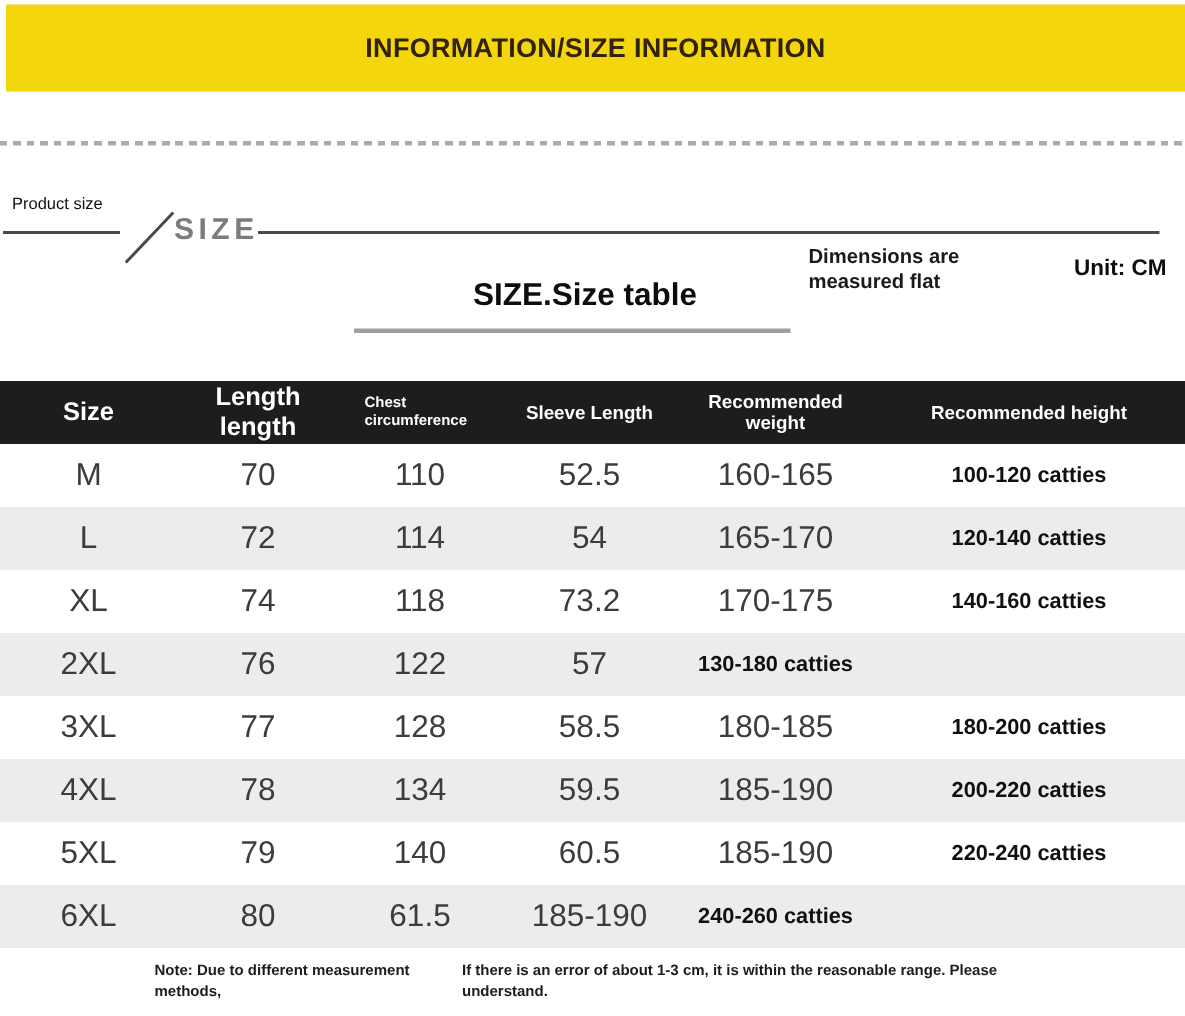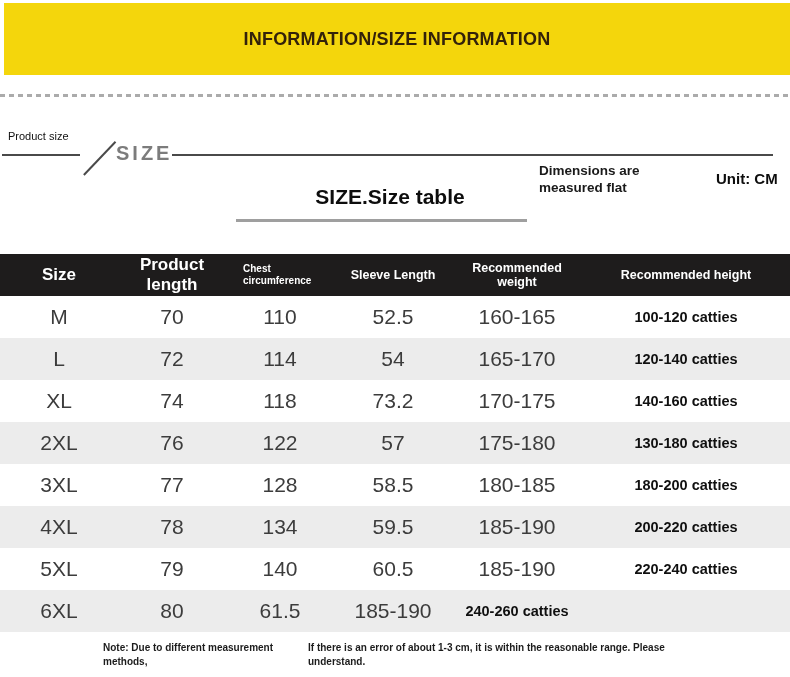--- a/index.html
+++ b/index.html
@@ -5,21 +5,21 @@
   * { margin:0; padding:0; box-sizing:border-box; }
   html,body { background:#fff; }
   body { font-family:"Liberation Sans", sans-serif; }
   .page {
     position:relative; width:790px; height:677px; background:#ffffff;
     overflow:hidden; margin:0 auto;
   }
 
   
   .banner {
-    position:absolute; top:3px; left:4px; right:0; height:72px;
+    position:absolute; top:3px; left:4px; right:0; height:58px;
     background:#F4D60C; display:flex; align-items:center; justify-content:center;
   }
   .banner-title {
     font-size:18px; font-weight:bold; color:#33220a; letter-spacing:.2px;
   }
 
   
   .dashed {
     position:absolute; top:94px; left:0; width:790px; height:3px;
     background:repeating-linear-gradient(to right,#ababab 0 5px,transparent 5px 9px);
@@ -113,21 +113,21 @@
 
   <div class="section-title">SIZE.Size table</div>
   <div class="title-underline"></div>
   <div class="flat-note">Dimensions are measured flat</div>
   <div class="unit-label">Unit: CM</div>
 
   <div class="size-table">
 
     <div class="grid thead">
       <div class="th th-lg">Size</div>
-      <div class="th th-lg">Product length</div>
+      <div class="th th-lg">Length length</div>
       <div class="th">
           <div class="th-chest">Chest circumference</div>
         </div>
       <div class="th th-sm">Sleeve Length</div>
       <div class="th th-sm">Recommended weight</div>
       <div class="th th-sm">Recommended height</div>
     </div>
 
     <div class="grid trow">
       <div class="td">M</div>
@@ -154,21 +154,20 @@
       <div class="td">73.2</div>
       <div class="td">170-175</div>
       <div class="td-weight">140-160 catties</div>
     </div>
 
     <div class="grid trow alt">
       <div class="td">2XL</div>
       <div class="td">76</div>
       <div class="td">122</div>
       <div class="td">57</div>
-      <div class="td">175-180</div>
       <div class="td-weight">130-180 catties</div>
     </div>
 
     <div class="grid trow">
       <div class="td">3XL</div>
       <div class="td">77</div>
       <div class="td">128</div>
       <div class="td">58.5</div>
       <div class="td">180-185</div>
       <div class="td-weight">180-200 catties</div>

